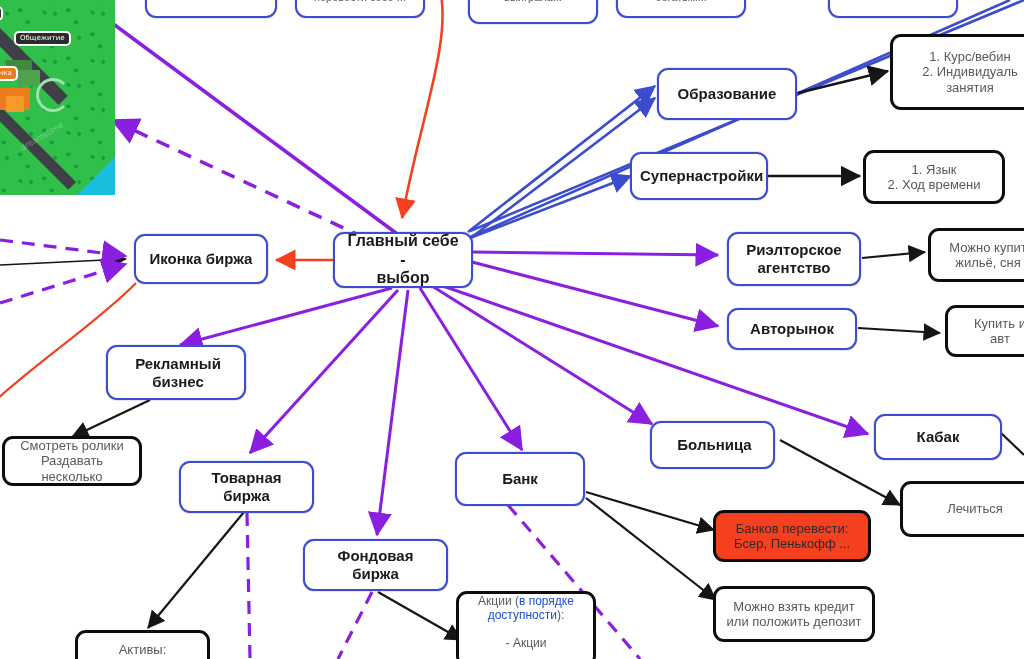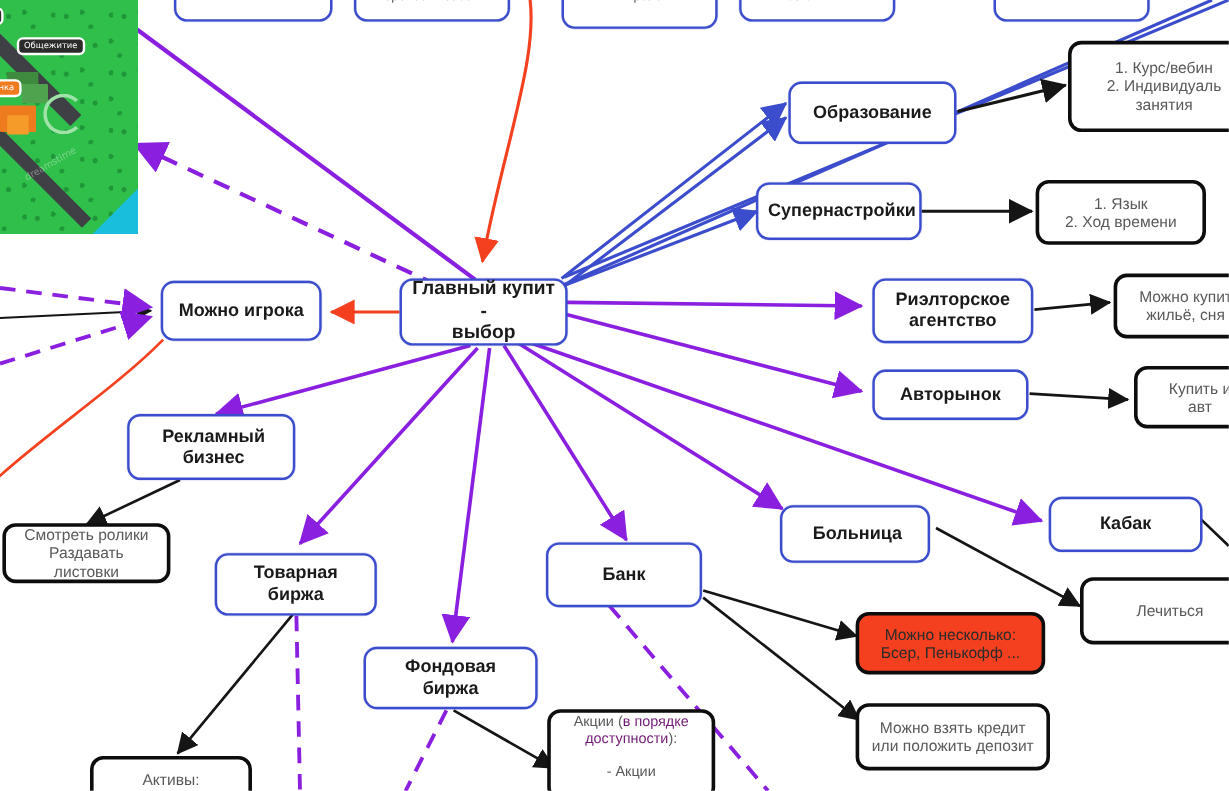--- a/index.html
+++ b/index.html
@@ -28,21 +28,21 @@
   .node.detail{
     border:3px solid #0d0d0d;
     font-weight:normal;color:#595959;font-size:13px;
   }
   
   .node.hot{
     border:3px solid #0d0d0d;background:#f4401f;
     font-weight:normal;color:#2b2b2b;font-size:13px;
   }
   .node .txt{display:block;width:100%;white-space:pre-line;}
-  .accent-green{color:#701a75;}
+  .accent-green{color:#1d4ed8;}
 
   
   #thumb{
     position:absolute;left:0;top:0;width:115px;height:195px;overflow:hidden;
     background:#19bedd;
   }
   #thumb .water{position:absolute;inset:0;background:#19bedd;}
   #thumb .land{
     position:absolute;left:-120px;top:-120px;width:300px;height:300px;
     background:#2fbf4a;transform:rotate(45deg);
@@ -203,26 +203,26 @@
     <span class="txt" style="font-weight:normal;color:#595959;font-size:11px;">футболу, и она реально
 выиграла...</span>
   </div>
   <div class="node main" style="left:616px;top:-48px;width:130px;height:66px;">
     <span class="txt" style="font-weight:normal;color:#595959;font-size:11px;">стать богатым" и стали
 богатым...</span>
   </div>
   <div class="node main" style="left:828px;top:-54px;width:130px;height:72px;"></div>
 
   <div class="node main" style="left:333px;top:232px;width:140px;height:56px;font-size:16px;">
-    <span class="txt">Главный купит -
+    <span class="txt">Главный себе -
 выбор</span>
   </div>
 
   <div class="node main" style="left:134px;top:234px;width:134px;height:50px;">
-    <span class="txt">Можно игрока</span>
+    <span class="txt">Иконка биржа</span>
   </div>
 
   <div class="node main" style="left:657px;top:68px;width:140px;height:52px;">
     <span class="txt">Образование</span>
   </div>
   <div class="node detail" style="left:890px;top:34px;width:160px;height:76px;">
     <span class="txt">1. Курс/вебин
 2. Индивидуаль
 занятия</span>
   </div>
@@ -251,21 +251,21 @@
     <span class="txt">Купить и
 авт</span>
   </div>
 
   <div class="node main" style="left:106px;top:345px;width:140px;height:55px;padding-left:12px;">
     <span class="txt">Рекламный
 бизнес</span>
   </div>
   <div class="node detail" style="left:2px;top:436px;width:140px;height:50px;">
     <span class="txt">Смотреть ролики
-Раздавать листовки</span>
+Раздавать несколько</span>
   </div>
 
   <div class="node main" style="left:179px;top:461px;width:135px;height:52px;">
     <span class="txt">Товарная биржа</span>
   </div>
   <div class="node detail" style="left:75px;top:630px;width:135px;height:54px;">
     <span class="txt">Активы:
 - Нефть</span>
   </div>
 
@@ -278,21 +278,21 @@
 доступности</span><span>):</span><br>
       <span>- Акции</span><br>
       
     </span>
   </div>
 
   <div class="node main" style="left:455px;top:452px;width:130px;height:54px;">
     <span class="txt">Банк</span>
   </div>
   <div class="node hot" style="left:713px;top:510px;width:158px;height:52px;">
-    <span class="txt">Можно несколько:
+    <span class="txt">Банков перевести:
 Бсер, Пенькофф ...</span>
   </div>
   <div class="node detail" style="left:713px;top:586px;width:162px;height:56px;">
     <span class="txt">Можно взять кредит
 или положить депозит</span>
   </div>
 
   <div class="node main" style="left:650px;top:421px;width:125px;height:48px;padding-left:12px;">
     <span class="txt">Больница</span>
   </div>

